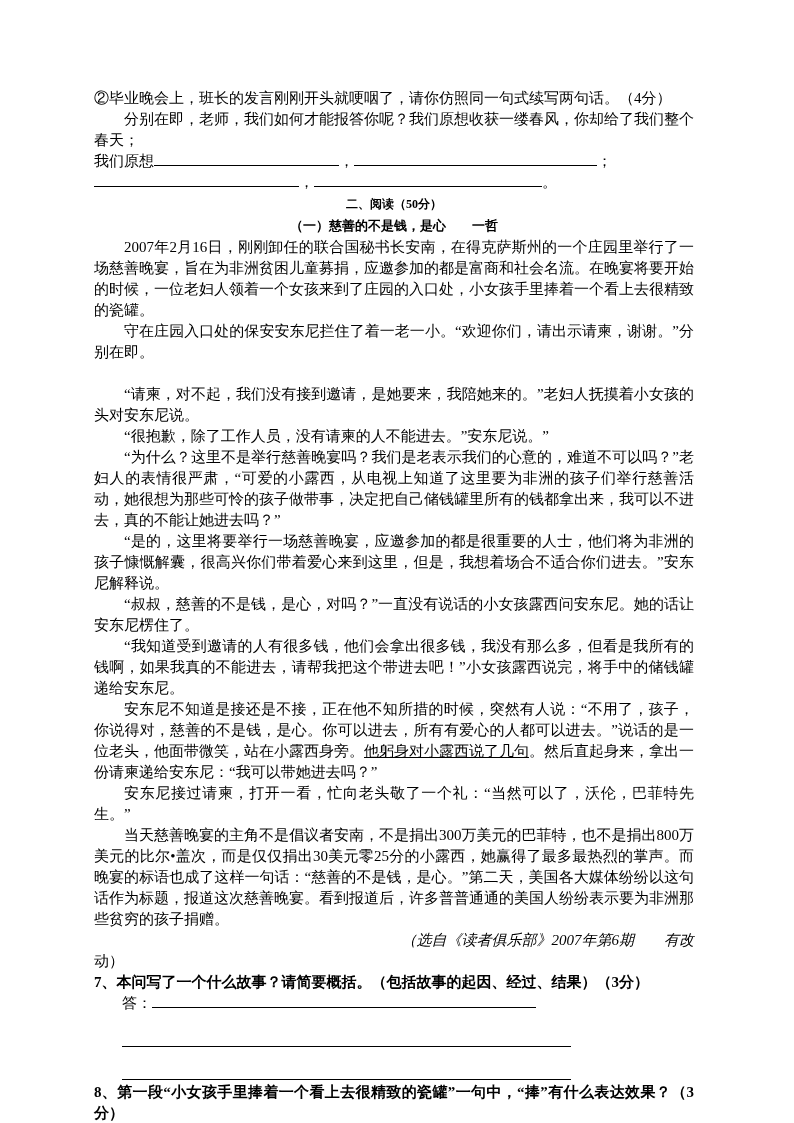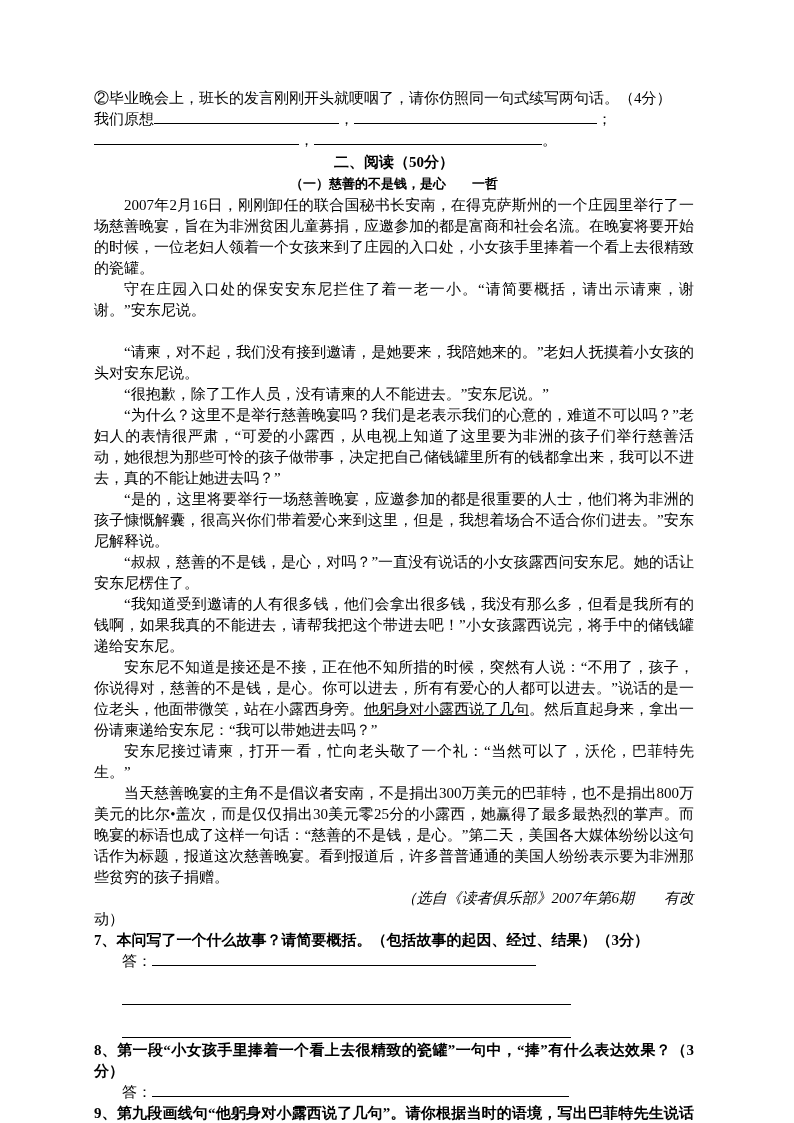--- a/index.html
+++ b/index.html
@@ -14,21 +14,21 @@
     font-family: "Liberation Serif", "DejaVu Serif", serif;
     font-size: 15px;
     line-height: 21px;
     padding: 88px 96px 30px 90px;
     overflow: hidden;
   }
   p { margin: 0; text-align: justify; }
   .para { text-indent: 2em; }
   .noindent { text-indent: 0; }
   .center { text-align: center; font-weight: bold; text-indent: 0; }
-  .heading { font-size: 15px; line-height: 22px; }
+  .heading { font-size: 12px; line-height: 22px; }
   .ptitle { font-size: 13px; line-height: 22px; }
   .author-gap { display: inline-block; width: 2em; }
   .blank {
     display: inline-block;
     border-bottom: 1px solid #000;
     height: 15px;
     vertical-align: baseline;
   }
   .w185 { width: 185px; } .w245 { width: 243px; }
   .w205 { width: 205px; } .w230 { width: 228px; }
@@ -46,35 +46,36 @@
   .src-right { text-align: right; text-indent: 0; font-style: italic; }
   .q { font-weight: bold; text-indent: 0; }
   .q-gap { margin-top: 2px; }
 </style>
 </head>
 <body>
 
 <div class="page">
 
   <p class="noindent">②毕业晚会上，班长的发言刚刚开头就哽咽了，请你仿照同一句式续写两句话。（4分）</p>
+  <p class="para">分别在即，老师，我们如何才能报答你呢？我们原想收获一缕春风，你却给了我们整个春天；</p>
 
   <p class="noindent">
     <span>我们原想</span><span class="blank w185"></span><span>，</span><span class="blank w245"></span><span>；</span>
   </p>
   <p class="noindent">
     <span class="blank w205"></span><span>，</span><span class="blank w230"></span><span>。</span>
   </p>
 
   <p class="center heading">二、阅读（50分）</p>
   <p class="center ptitle">
     <span>（一）慈善的不是钱，是心</span><span class="author-gap"></span><span>一哲</span>
   </p>
 
   <p class="para">2007年2月16日，刚刚卸任的联合国秘书长安南，在得克萨斯州的一个庄园里举行了一场慈善晚宴，旨在为非洲贫困儿童募捐，应邀参加的都是富商和社会名流。在晚宴将要开始的时候，一位老妇人领着一个女孩来到了庄园的入口处，小女孩手里捧着一个看上去很精致的瓷罐。</p>
-  <p class="para">守在庄园入口处的保安安东尼拦住了着一老一小。“请简要概括，请出示请柬，谢谢。”安东尼说。</p>
+  <p class="para">守在庄园入口处的保安安东尼拦住了着一老一小。“欢迎你们，请出示请柬，谢谢。”分别在即。</p>
   <div class="blank-row"></div>
   <p class="para">“请柬，对不起，我们没有接到邀请，是她要来，我陪她来的。”老妇人抚摸着小女孩的头对安东尼说。</p>
   <p class="para">“很抱歉，除了工作人员，没有请柬的人不能进去。”安东尼说。”</p>
   <p class="para">“为什么？这里不是举行慈善晚宴吗？我们是老表示我们的心意的，难道不可以吗？”老妇人的表情很严肃，“可爱的小露西，从电视上知道了这里要为非洲的孩子们举行慈善活动，她很想为那些可怜的孩子做带事，决定把自己储钱罐里所有的钱都拿出来，我可以不进去，真的不能让她进去吗？”</p>
   <p class="para">“是的，这里将要举行一场慈善晚宴，应邀参加的都是很重要的人士，他们将为非洲的孩子慷慨解囊，很高兴你们带着爱心来到这里，但是，我想着场合不适合你们进去。”安东尼解释说。</p>
   <p class="para">“叔叔，慈善的不是钱，是心，对吗？”一直没有说话的小女孩露西问安东尼。她的话让安东尼楞住了。</p>
   <p class="para">“我知道受到邀请的人有很多钱，他们会拿出很多钱，我没有那么多，但看是我所有的钱啊，如果我真的不能进去，请帮我把这个带进去吧！”小女孩露西说完，将手中的储钱罐递给安东尼。</p>
 
   <p class="para">
     <span>安东尼不知道是接还是不接，正在他不知所措的时候，突然有人说：“不用了，孩子，你说得对，慈善的不是钱，是心。你可以进去，所有有爱心的人都可以进去。”说话的是一位老头，他面带微笑，站在小露西身旁。</span><span class="underline">他躬身对小露西说了几句</span><span>。然后直起身来，拿出一份请柬递给安东尼：“我可以带她进去吗？”</span>

